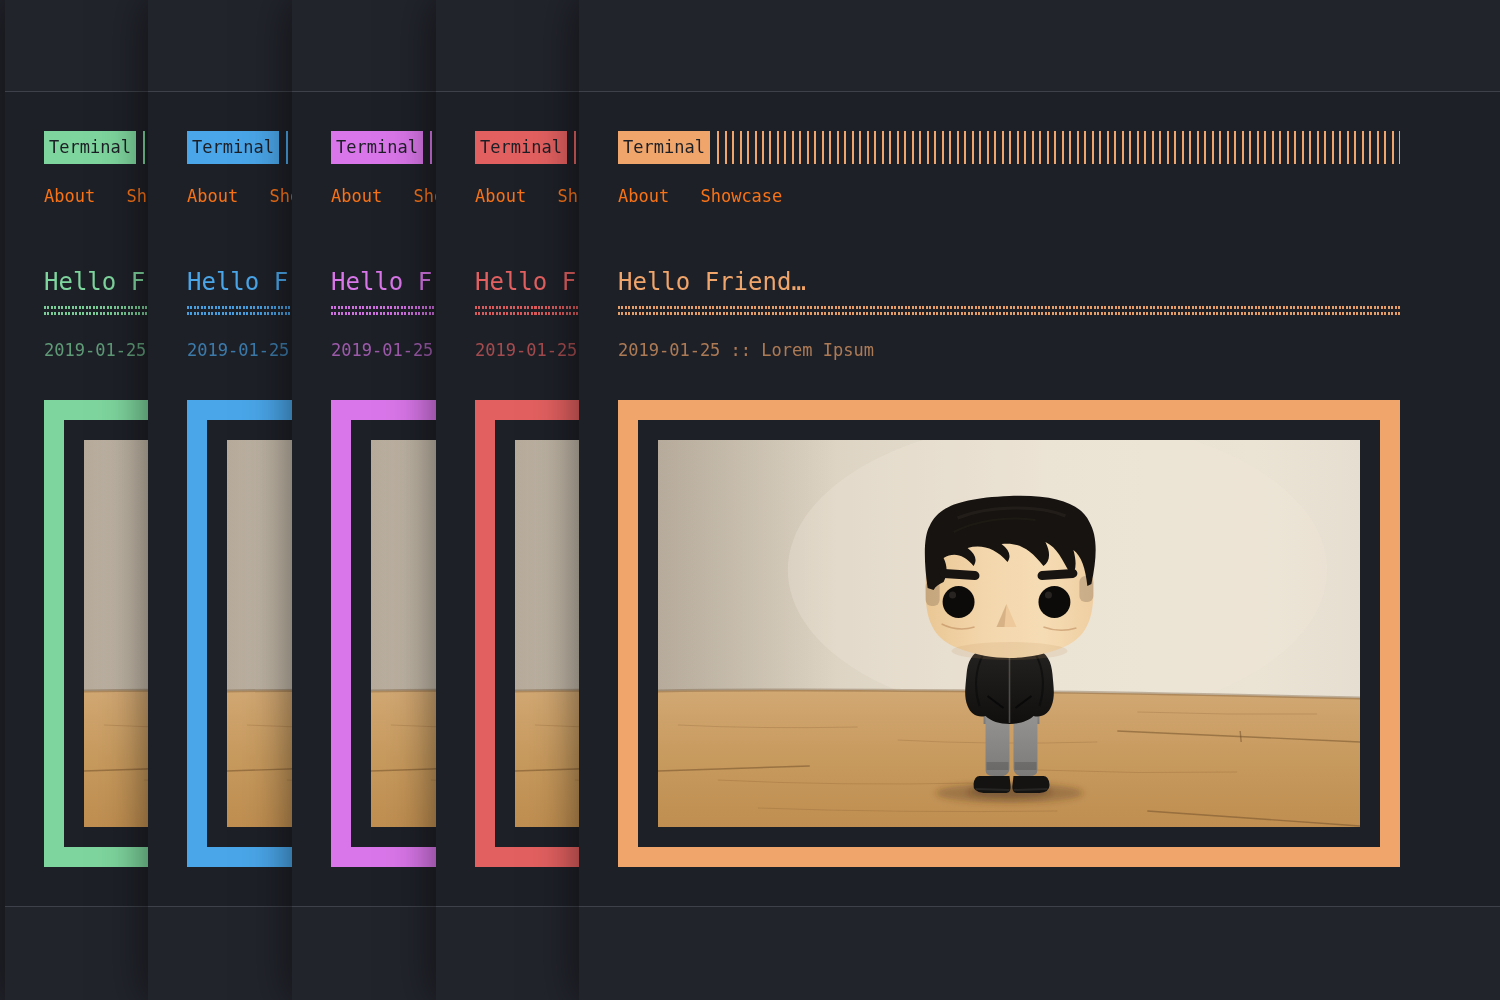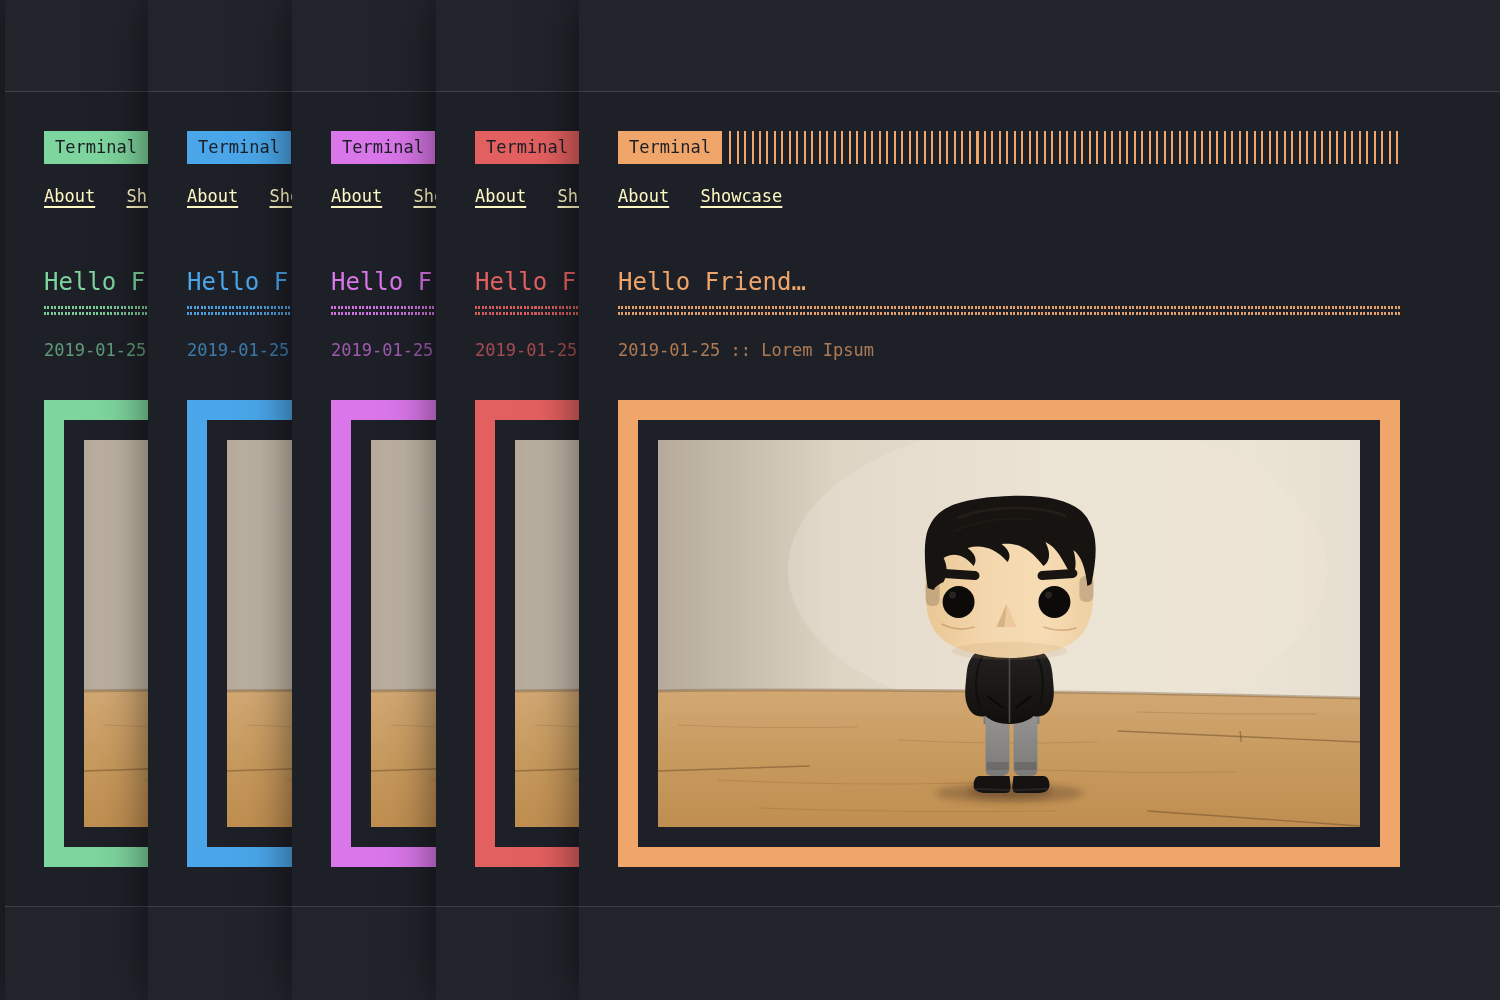--- a/index.html
+++ b/index.html
@@ -11,26 +11,26 @@
   .w1{left:5px}.w2{left:148px}.w3{left:292px}.w4{left:436px}.w5{left:579px}
 
   .band{position:absolute;left:0;right:0;background:#22242c}
   .band-top{top:0;height:91px;border-bottom:1px solid #3e414a}
   .band-bottom{bottom:0;height:93px;border-top:1px solid #3e414a}
 
   .content{position:absolute;left:39px;top:92px;width:782px;height:814px}
 
   .badge-row{position:absolute;top:39px;left:0;width:782px;height:33px;display:flex;align-items:stretch}
   .badge{display:block;background:var(--accent);color:#1d1f26;font-size:17px;line-height:33px;
-         padding:0 11px;text-decoration:none;cursor:pointer;white-space:nowrap}
+         padding:0 5px;text-decoration:none;cursor:pointer;white-space:nowrap}
   .bars{flex:1;margin-left:7px;
         background:repeating-linear-gradient(90deg,var(--accent) 0 2px,transparent 2px 7.5px)}
 
   .nav{position:absolute;top:94px;left:0;font-size:17px;white-space:nowrap}
-  .nav a{color:#fef9c3;text-decoration:underline;text-decoration-thickness:1.5px;
+  .nav a{color:#f97316;text-decoration-thickness:1.5px;
          text-underline-offset:4px;margin-right:21px;cursor:pointer}
 
   .post-title{position:absolute;top:178px;left:0;margin:0;font-size:24px;line-height:24px;
               font-weight:400;color:var(--accent);white-space:nowrap}
 
   .dotted-sep{position:absolute;top:214px;left:0;width:782px;height:9px;opacity:.95;
       background-image:
         repeating-linear-gradient(90deg,var(--accent) 0 2px,transparent 2px 3.5px),
         repeating-linear-gradient(90deg,var(--accent) 0 2px,transparent 2px 3.5px);
       background-size:100% 3px,100% 3px;background-position:0 0,0 6px;background-repeat:no-repeat}

